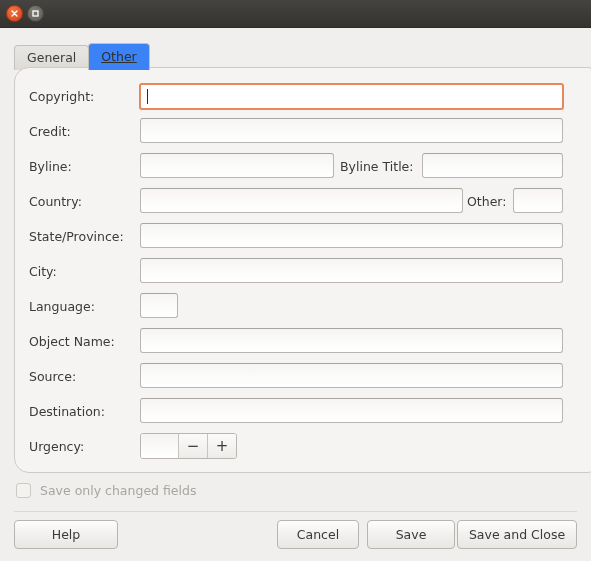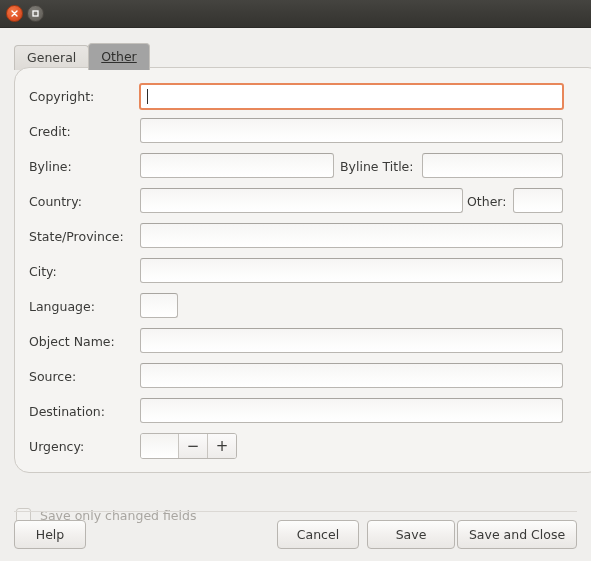--- a/index.html
+++ b/index.html
@@ -81,21 +81,21 @@
     border: 1px solid #c4c1bc;
     border-bottom: none;
     border-radius: 4px 4px 0 0;
     background: linear-gradient(to bottom, #e8e6e3 0%, #dedbd7 100%);
     margin-right: -1px;
     position: relative;
     box-sizing: border-box;
     white-space: nowrap;
   }
   .tab.active {
-    background: #a3a3a3;
+    background: #3b82f6;
     color: #2f2f2d;
     z-index: 3;
     height: 27px;
     line-height: 26px;
     text-decoration: underline;
   }
 
   
   #form-frame {
     position: absolute;
@@ -184,21 +184,20 @@
     line-height: 1;
   }
 
   
   #checkrow {
     position: absolute;
     left: 16px;
     top: 483px;
     display: flex;
     align-items: center;
-    margin-top: 25px;
   }
   #checkbox {
     width: 15px;
     height: 15px;
     border: 1px solid #cdcac5;
     border-radius: 3px;
     background: #f3f2f0;
     box-sizing: border-box;
     flex: 0 0 auto;
   }
@@ -330,18 +329,18 @@
 
   </div>
 
   <div id="checkrow">
     <div id="checkbox"></div>
     <div id="check-label">Save only changed fields</div>
   </div>
 
   <div id="separator"></div>
 
-  <div class="btn" style="left:14px; width:72px;">Help</div>
+  <div class="btn" style="left:14px; width:104px;">Help</div>
   <div class="btn" style="left:277px; width:82px;">Cancel</div>
   <div class="btn" style="left:367px; width:88px;">Save</div>
   <div class="btn" style="left:457px; width:120px;">Save and Close</div>
 
 </div>
 
 </body></html>

